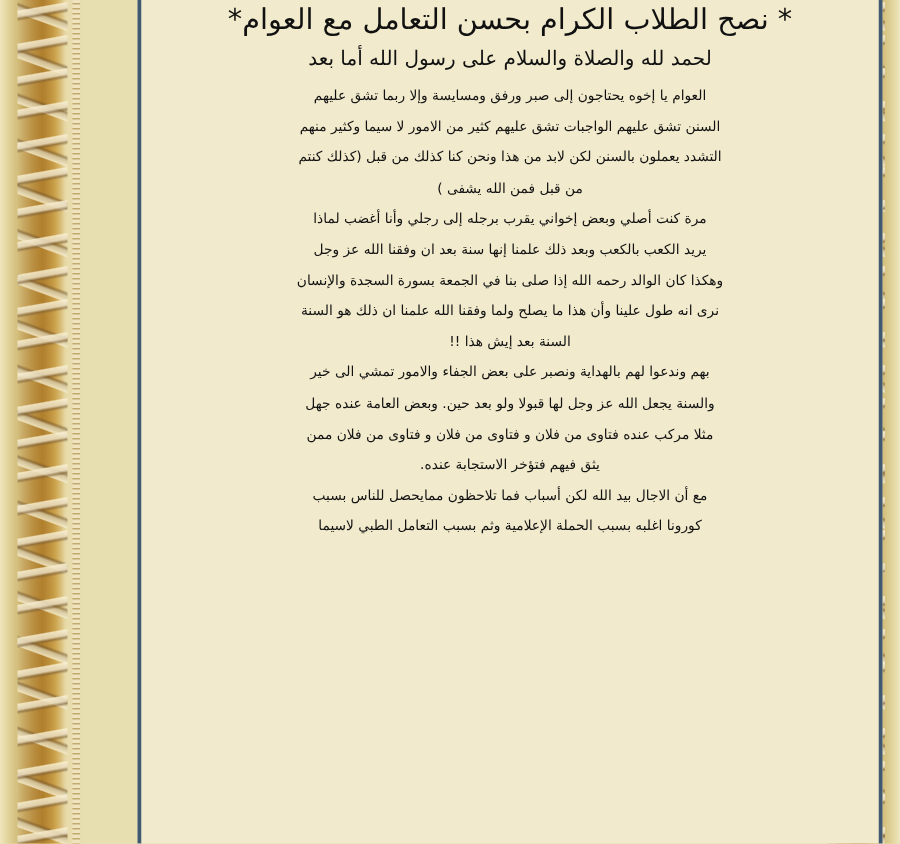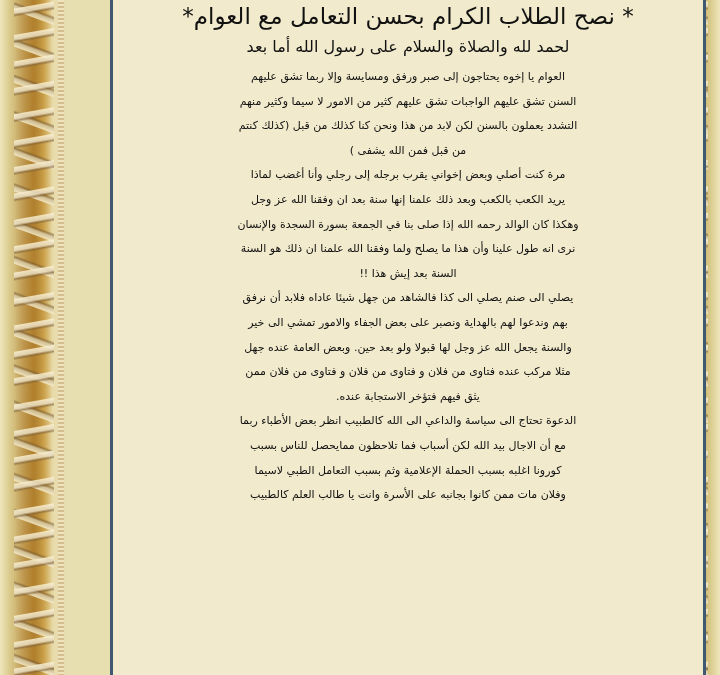--- a/index.html
+++ b/index.html
@@ -97,24 +97,21 @@
       <div class="intro">لحمد لله والصلاة والسلام على رسول الله أما بعد</div>
       <div class="line">العوام يا إخوه  يحتاجون إلى صبر ورفق ومسايسة وإلا ربما تشق عليهم</div>
       <div class="line">السنن تشق عليهم الواجبات  تشق عليهم كثير من الامور لا سيما وكثير منهم</div>
       <div class="line">التشدد  يعملون بالسنن لكن لابد من هذا ونحن كنا كذلك  من قبل (كذلك كنتم</div>
       <div class="line">من قبل فمن الله يشفى )</div>
       <div class="line">مرة كنت أصلي وبعض إخواني يقرب برجله إلى رجلي وأنا أغضب  لماذا</div>
       <div class="line">يريد  الكعب بالكعب وبعد ذلك علمنا إنها سنة  بعد ان وفقنا الله عز وجل</div>
       <div class="line">وهكذا كان الوالد رحمه الله إذا صلى بنا في الجمعة  بسورة السجدة والإنسان</div>
       <div class="line">نرى  انه طول علينا وأن هذا ما يصلح ولما وفقنا الله علمنا ان ذلك هو السنة</div>
       <div class="line">السنة بعد إيش هذا !!</div>
-      <div class="line">يصلي الى صنم يصلي الى كذا فالشاهد  من جهل شيئا عاداه فلابد أن نرفق</div>
       <div class="line">بهم وندعوا لهم بالهداية  ونصبر على بعض الجفاء والامور تمشي الى خير</div>
       <div class="line">والسنة يجعل الله عز وجل لها قبولا ولو بعد حين. وبعض العامة  عنده جهل</div>
       <div class="line">مثلا  مركب عنده فتاوى من فلان و  فتاوى من فلان و فتاوى من فلان  ممن</div>
       <div class="line">يثق فيهم  فتؤخر الاستجابة عنده.</div>
-      <div class="line">الدعوة تحتاج الى سياسة والداعي الى الله كالطبيب انظر بعض الأطباء ربما</div>
       <div class="line">مع أن الاجال بيد الله  لكن أسباب فما تلاحظون ممايحصل للناس بسبب</div>
       <div class="line">كورونا اغلبه بسبب الحملة الإعلامية وثم  بسبب  التعامل الطبي لاسيما</div>
-      <div class="line">وفلان مات ممن كانوا بجانبه على الأسرة  وانت يا طالب العلم كالطبيب</div>
     </div>
   </div>
 </div>
 
 </body></html>

